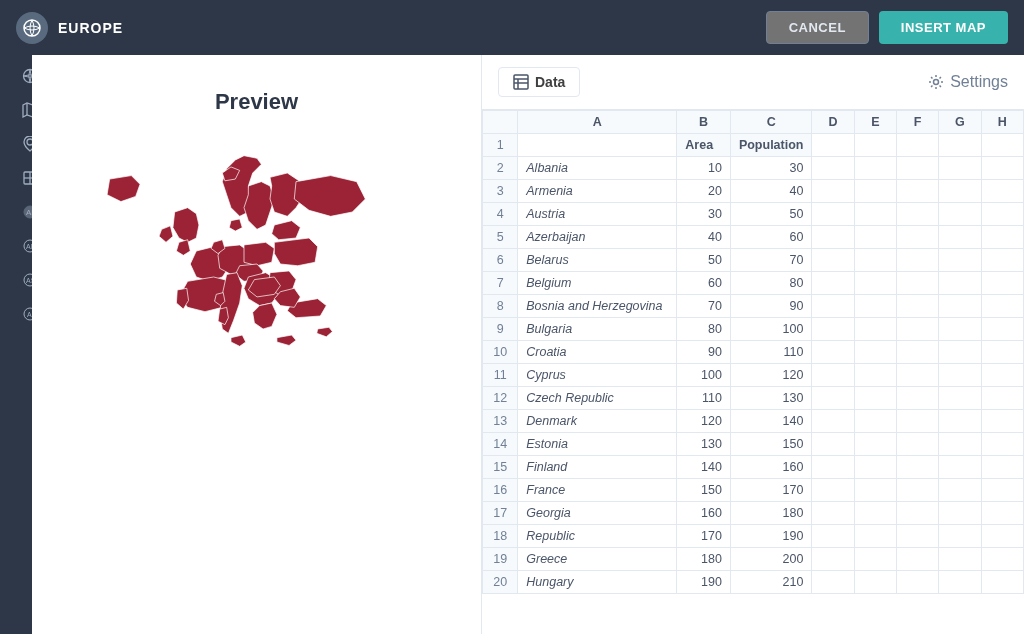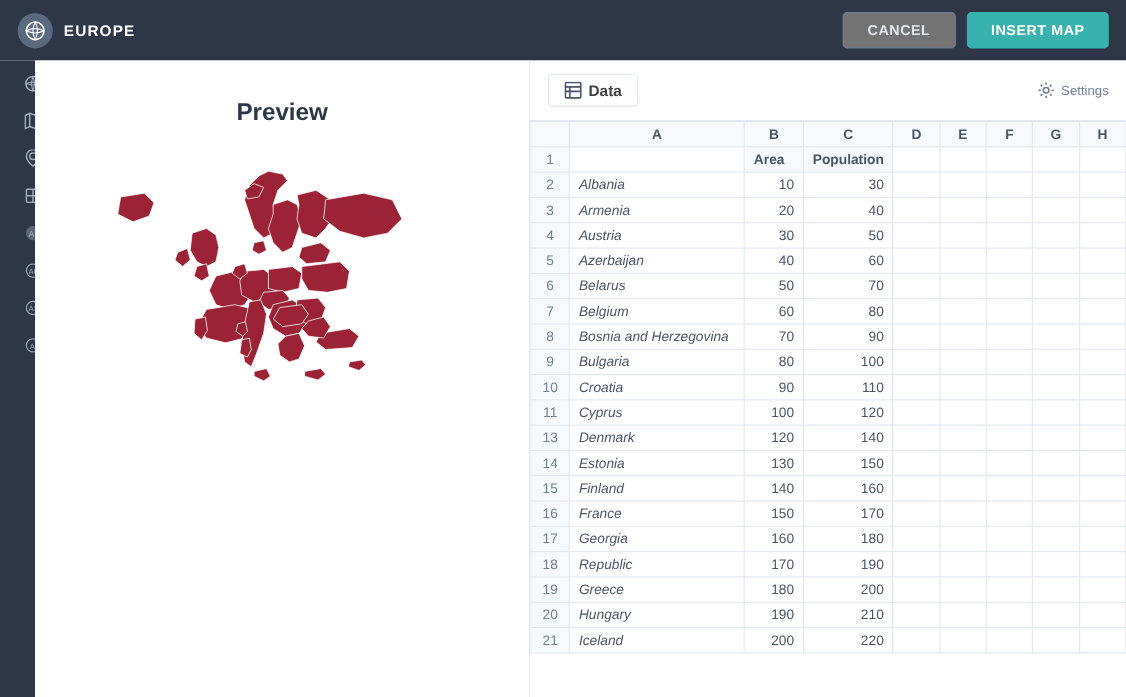--- a/index.html
+++ b/index.html
@@ -130,21 +130,21 @@
       color: #404040;
       border: 1px solid #e2e8f0;
       padding: 6px 14px;
       border-radius: 4px;
       cursor: pointer;
     }
     .settings-btn {
       display: flex;
       align-items: center;
       gap: 6px;
-      font-size: 12px;
+      font-size: 16px;
       color: #718096;
       cursor: pointer;
       text-align: center;
     }
 
     
     .spreadsheet {
       flex: 1;
       overflow-y: auto;
     }
@@ -476,20 +476,31 @@
               <td class="italic">Cyprus</td>
               <td class="num">100</td>
               <td class="num">120</td>
               <td></td>
               <td></td>
               <td></td>
               <td></td>
               <td></td>
             </tr>
             <tr>
+              <td class="col-row-num">12</td>
+              <td class="italic">Czech Republic</td>
+              <td class="num">110</td>
+              <td class="num">130</td>
+              <td></td>
+              <td></td>
+              <td></td>
+              <td></td>
+              <td></td>
+            </tr>
+            <tr>
               <td class="col-row-num">13</td>
               <td class="italic">Denmark</td>
               <td class="num">120</td>
               <td class="num">140</td>
               <td></td>
               <td></td>
               <td></td>
               <td></td>
               <td></td>
             </tr>
@@ -563,29 +574,18 @@
               <td class="col-row-num">20</td>
               <td class="italic">Hungary</td>
               <td class="num">190</td>
               <td class="num">210</td>
               <td></td>
               <td></td>
               <td></td>
               <td></td>
               <td></td>
             </tr>
-            <tr>
-              <td class="col-row-num">21</td>
-              <td class="italic">Iceland</td>
-              <td class="num">200</td>
-              <td class="num">220</td>
-              <td></td>
-              <td></td>
-              <td></td>
-              <td></td>
-              <td></td>
-            </tr>
           </tbody>
       </table>
     </div>
   </div>
 
 </div>
 
 </body></html>

